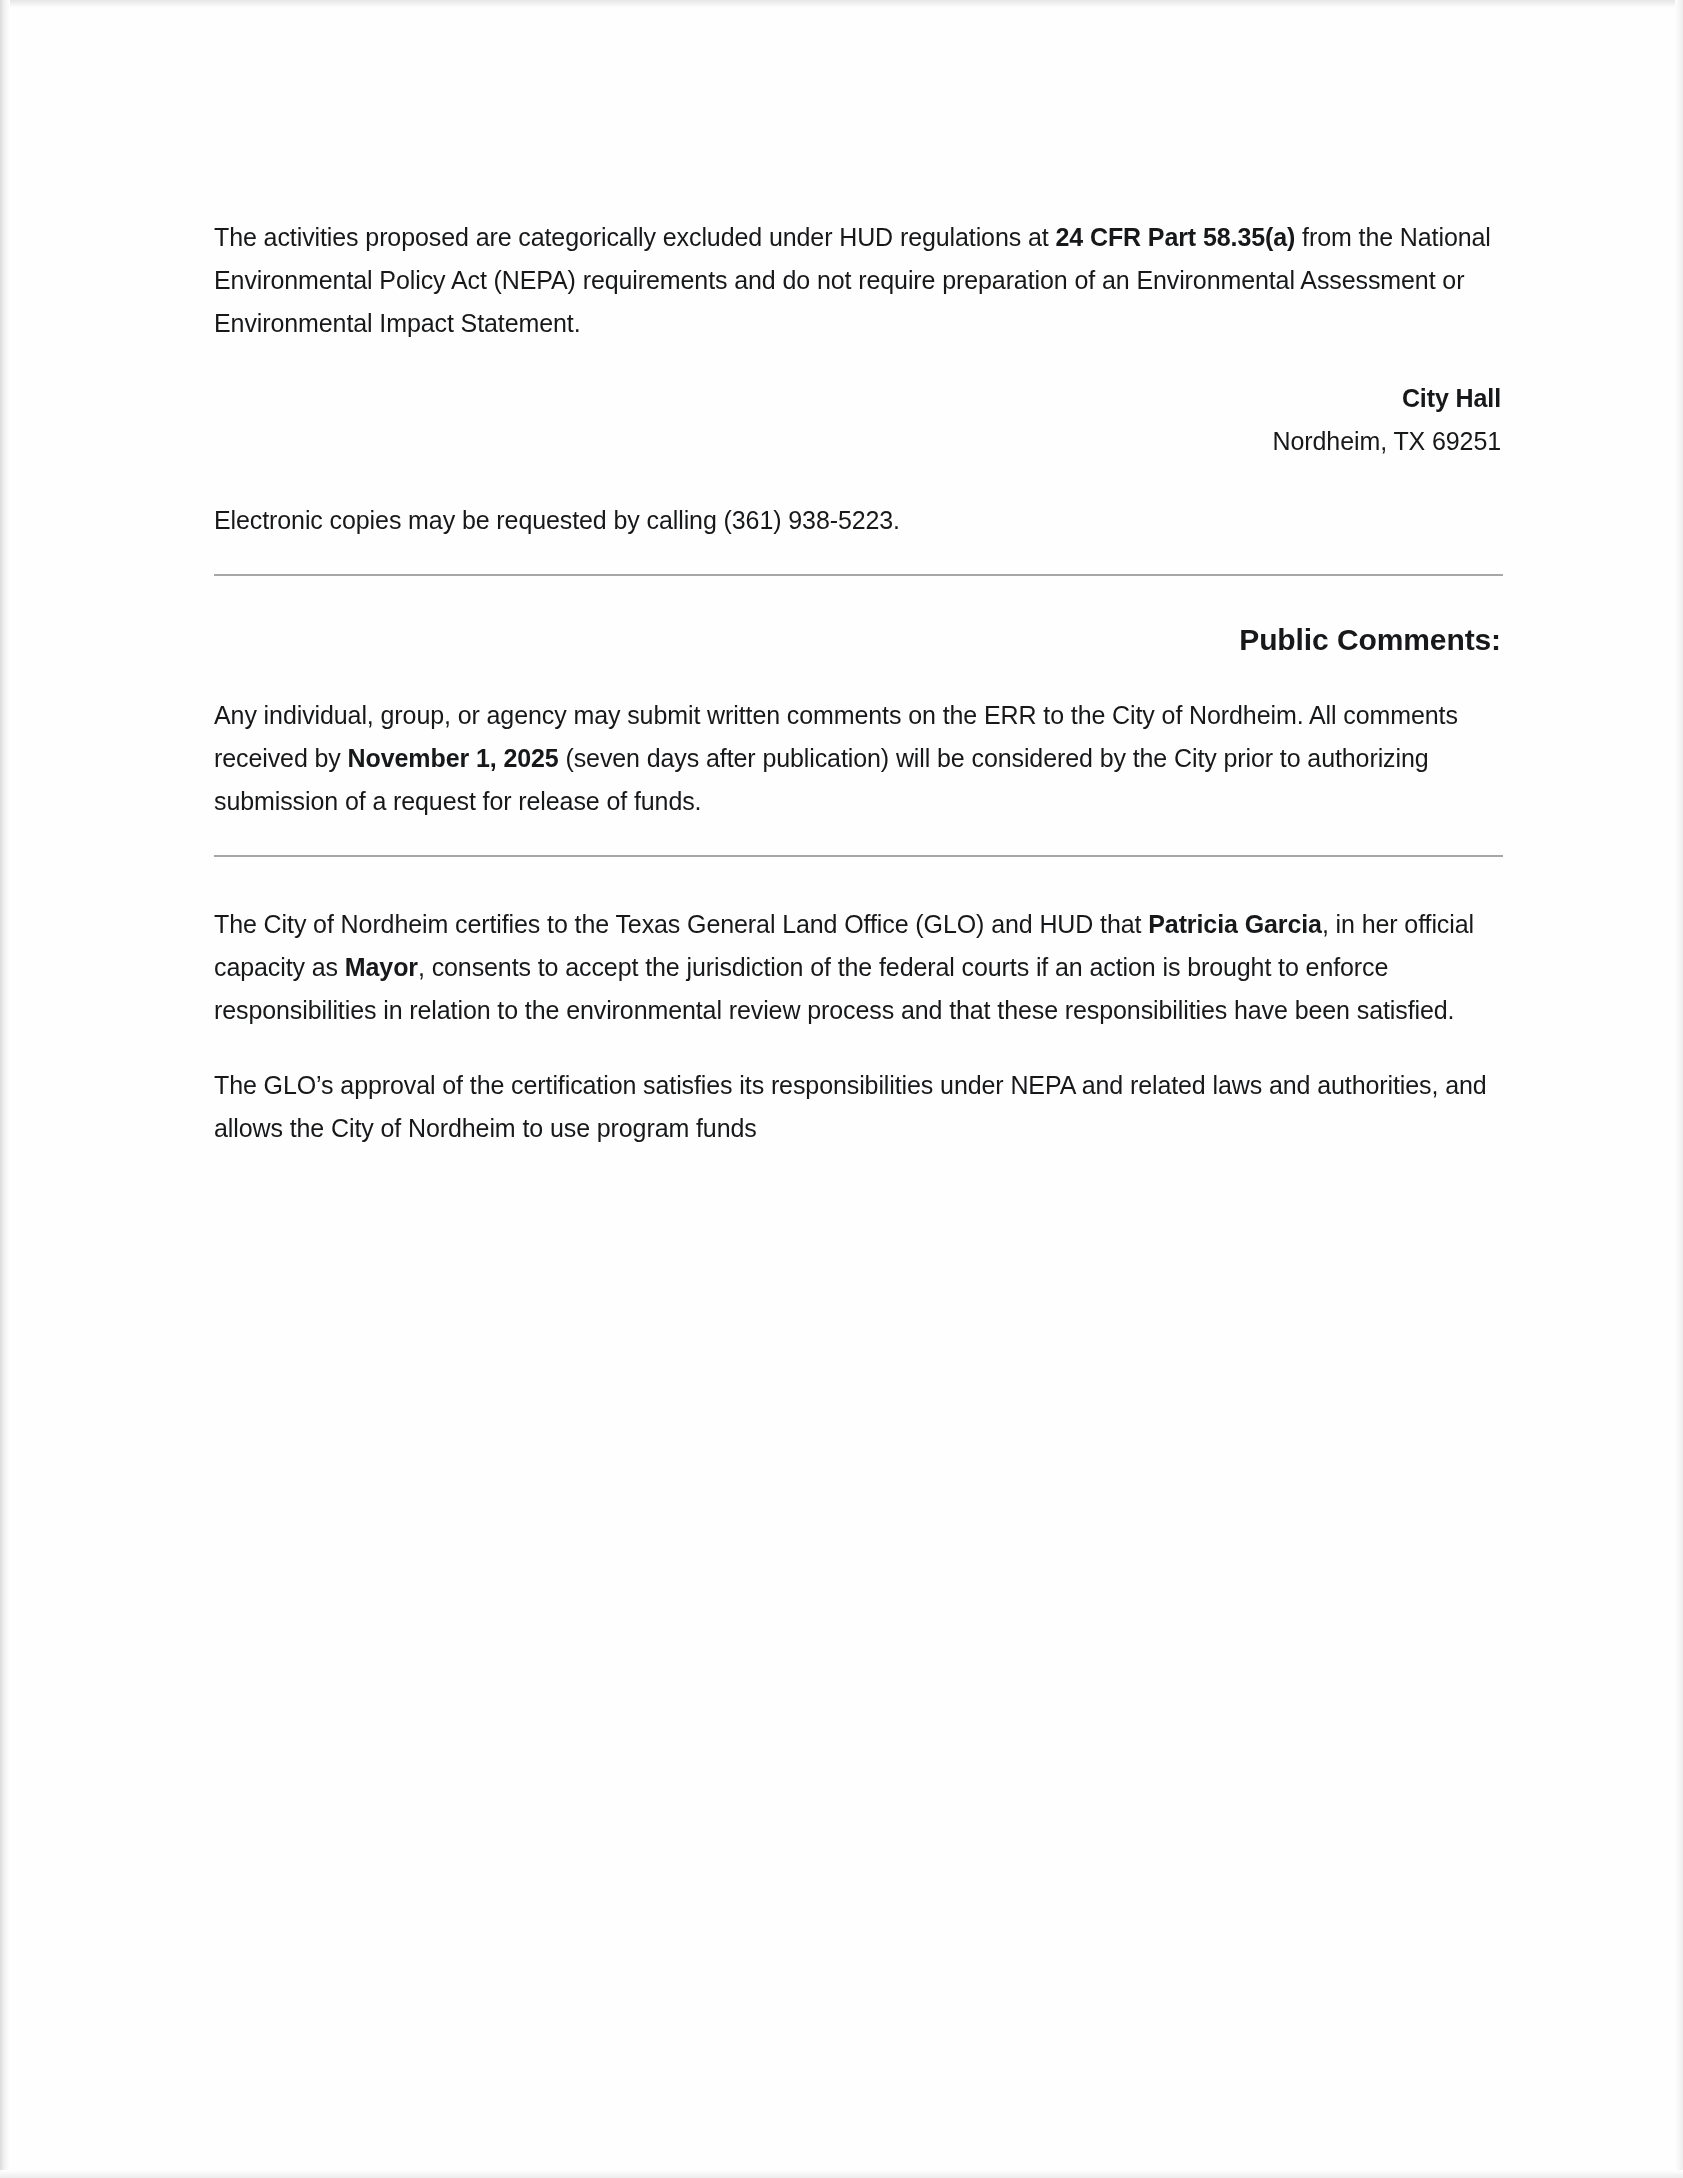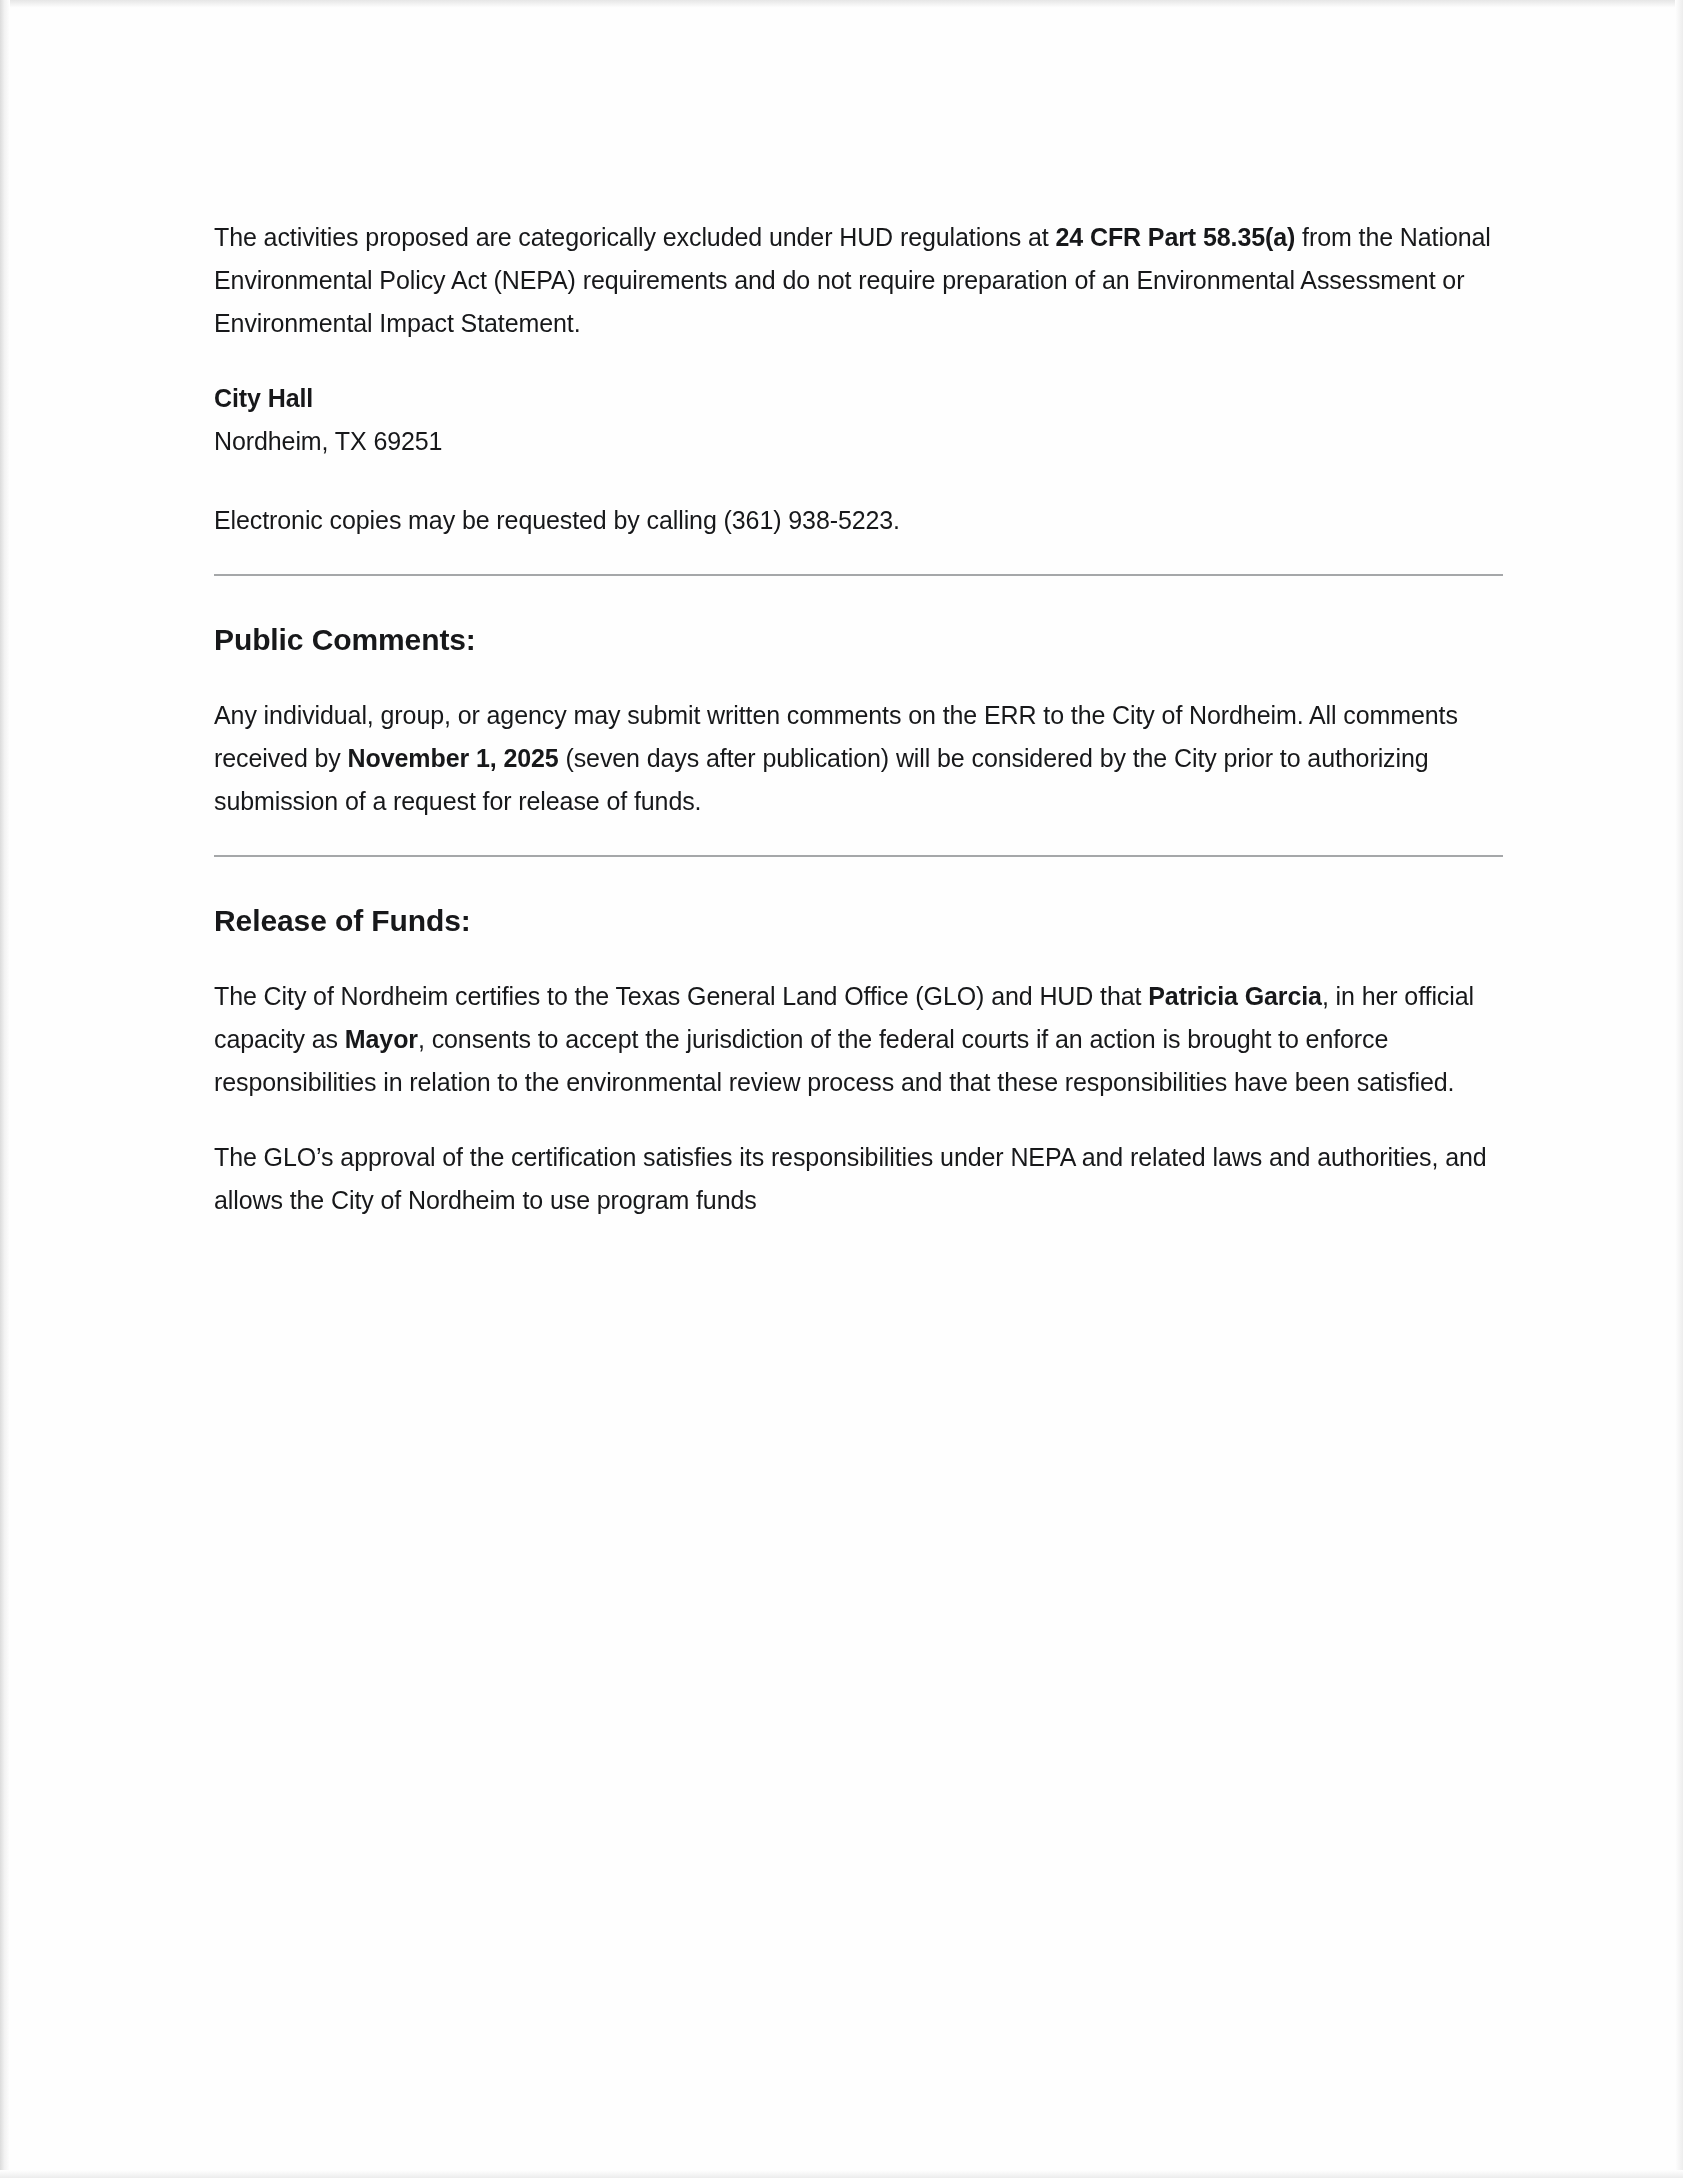--- a/index.html
+++ b/index.html
@@ -49,20 +49,21 @@
   .content {
     position: absolute;
     left: 214px;
     top: 216px;
     width: 1287px;
   }
 
   p, .addr-line, .heading {
     font-family: "Liberation Sans", sans-serif;
     color: #17181a;
+    text-align: right;
     -webkit-font-smoothing: antialiased;
   }
 
   p.body-para {
     font-size: 25px;
     line-height: 43px;
     margin: 0 0 32px 0;
     letter-spacing: -0.1px;
     text-align: left;
   }
@@ -128,20 +129,19 @@
     <hr class="rule">
 
     <div class="section">
       <div class="heading">Public Comments:</div>
       <p class="body-para"><span>Any individual, group, or agency may submit written comments on the ERR to the City of Nordheim. All comments received by </span><strong>November 1, 2025</strong><span> (seven days after publication) will be considered by the City prior to authorizing submission of a request for release of funds.</span></p>
     </div>
 
     <hr class="rule">
 
     <div class="section">
-      <div class="heading">Release of Funds:</div>
       <p class="body-para"><span>The City of Nordheim certifies to the Texas General Land Office (GLO) and HUD that </span><strong>Patricia Garcia</strong><span>, in her official capacity as </span><strong>Mayor</strong><span>, consents to accept the jurisdiction of the federal courts if an action is brought to enforce responsibilities in relation to the environmental review process and that these responsibilities have been satisfied.</span></p>
       <p class="body-para">The GLO’s approval of the certification satisfies its responsibilities under NEPA and related laws and authorities, and allows the City of Nordheim to use program funds</p>
     </div>
 
   </div>
 </div>
 
 
 </body></html>

